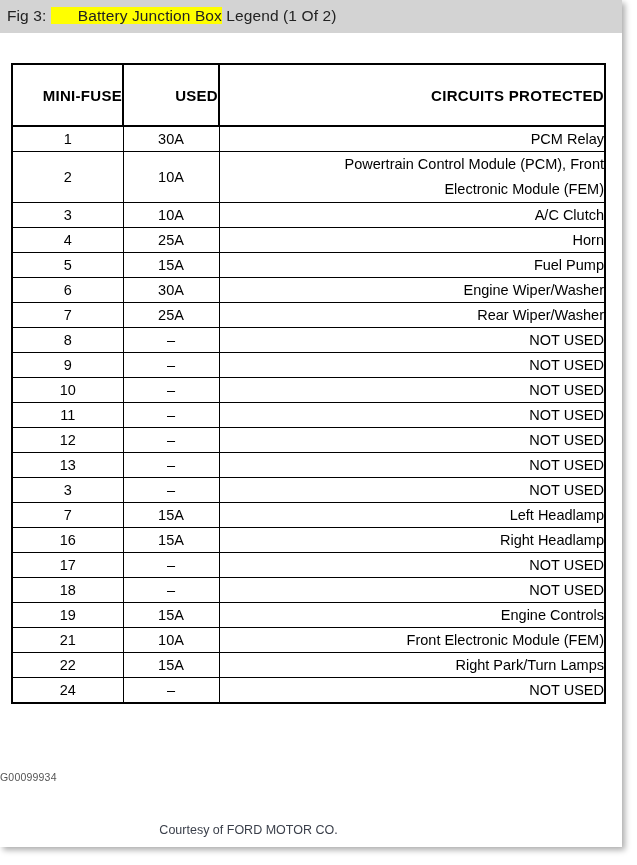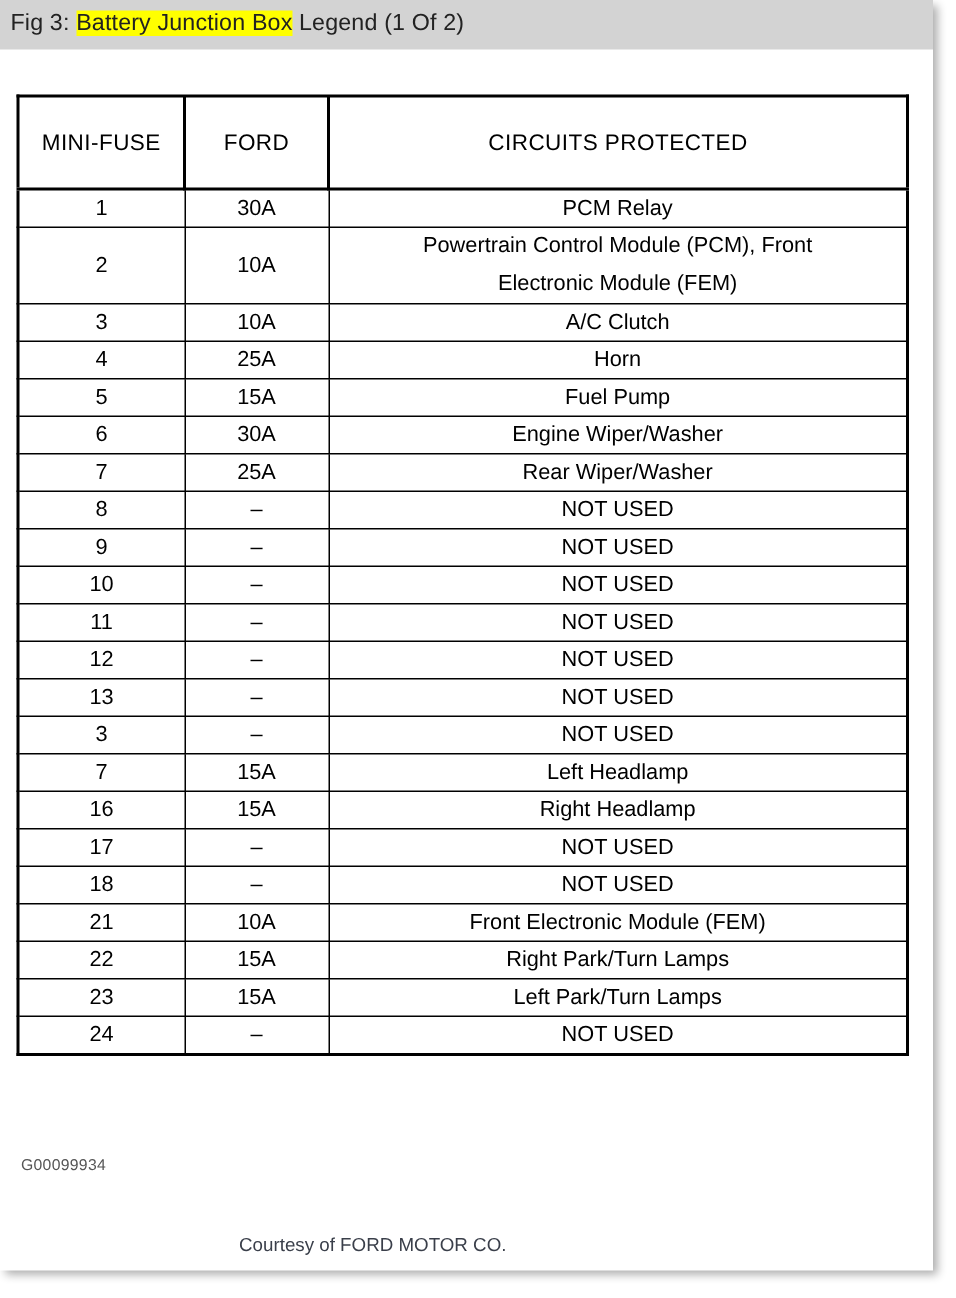--- a/index.html
+++ b/index.html
@@ -40,20 +40,21 @@
     position: absolute;
     left: 7px;
     top: 7px;
     font-size: 15.5px;
     color: #222222;
     white-space: nowrap;
     letter-spacing: 0.1px;
   }
   .hl {
     background: #ffff00;
+    padding-left: 27px;
   }
 
   
   #fuse-table {
     position: absolute;
     left: 11px;
     top: 63px;
     width: 593px;
     border-collapse: collapse;
     table-layout: fixed;
@@ -68,22 +69,22 @@
   #fuse-table {
     border: 2.5px solid #000000;
   }
   col.c-num   { width: 111px; }
   col.c-amps  { width: 96px; }
   col.c-circ  { width: 386px; }
 
   #fuse-table thead th {
     height: 60px;
     font-size: 15px;
-    font-weight: normal;
-    text-align: center;
+    font-weight: bold;
+    text-align: right;
     vertical-align: middle;
     letter-spacing: 0.3px;
     border-bottom: 2.5px solid #000000;
   }
   #fuse-table thead th.th-num,
   #fuse-table thead th.th-amps {
     border-right: 2px solid #000000;
   }
 
   #fuse-table tbody td {
@@ -93,41 +94,41 @@
   }
   td.cell-num {
     text-align: center;
     border-right: 2px solid #000000;
   }
   td.cell-amps {
     text-align: center;
     border-right: 2px solid #000000;
   }
   td.cell-circ {
-    text-align: center;
+    text-align: right;
     padding-left: 26px;
   }
   td.cell-circ.two-line {
     line-height: 25px;
     padding-top: 0;
     margin-left: 40px;
   }
   tr.tall td {
     height: 50px;
     vertical-align: top;
     padding-top: 3px;
   }
   tr.tall td.cell-num, tr.tall td.cell-amps {
     vertical-align: top;
   }
 
   
   #image-code {
     position: absolute;
-    left: 14px;
+    left: 0;
     top: 771px;
     font-size: 10.5px;
     color: #555555;
     letter-spacing: 0.2px;
   }
 
   
   #courtesy {
     position: absolute;
     left: 0;
@@ -149,21 +150,21 @@
 
   <table id="fuse-table">
     <colgroup>
       <col class="c-num">
       <col class="c-amps">
       <col class="c-circ">
     </colgroup>
     <thead>
       <tr>
         <th class="th-num">MINI-FUSE</th>
-        <th class="th-amps">FORD</th>
+        <th class="th-amps">USED</th>
         <th class="th-circ">CIRCUITS PROTECTED</th>
       </tr>
     </thead>
     <tbody id="table-body">
         <tr>
           <td class="cell-num">1</td>
           <td class="cell-amps">30A</td>
           <td class="cell-circ">PCM Relay</td>
         </tr>
         <tr class="tall">
@@ -248,35 +249,35 @@
           <td class="cell-num">17</td>
           <td class="cell-amps">–</td>
           <td class="cell-circ">NOT USED</td>
         </tr>
         <tr>
           <td class="cell-num">18</td>
           <td class="cell-amps">–</td>
           <td class="cell-circ">NOT USED</td>
         </tr>
         <tr>
+          <td class="cell-num">19</td>
+          <td class="cell-amps">15A</td>
+          <td class="cell-circ">Engine Controls</td>
+        </tr>
+        <tr>
           <td class="cell-num">21</td>
           <td class="cell-amps">10A</td>
           <td class="cell-circ">Front Electronic Module (FEM)</td>
         </tr>
         <tr>
           <td class="cell-num">22</td>
           <td class="cell-amps">15A</td>
           <td class="cell-circ">Right Park/Turn Lamps</td>
         </tr>
         <tr>
-          <td class="cell-num">23</td>
-          <td class="cell-amps">15A</td>
-          <td class="cell-circ">Left Park/Turn Lamps</td>
-        </tr>
-        <tr>
           <td class="cell-num">24</td>
           <td class="cell-amps">–</td>
           <td class="cell-circ">NOT USED</td>
         </tr>
       </tbody>
   </table>
 
   <div id="image-code">G00099934</div>
 
   <div id="courtesy">Courtesy of FORD MOTOR CO.</div>

